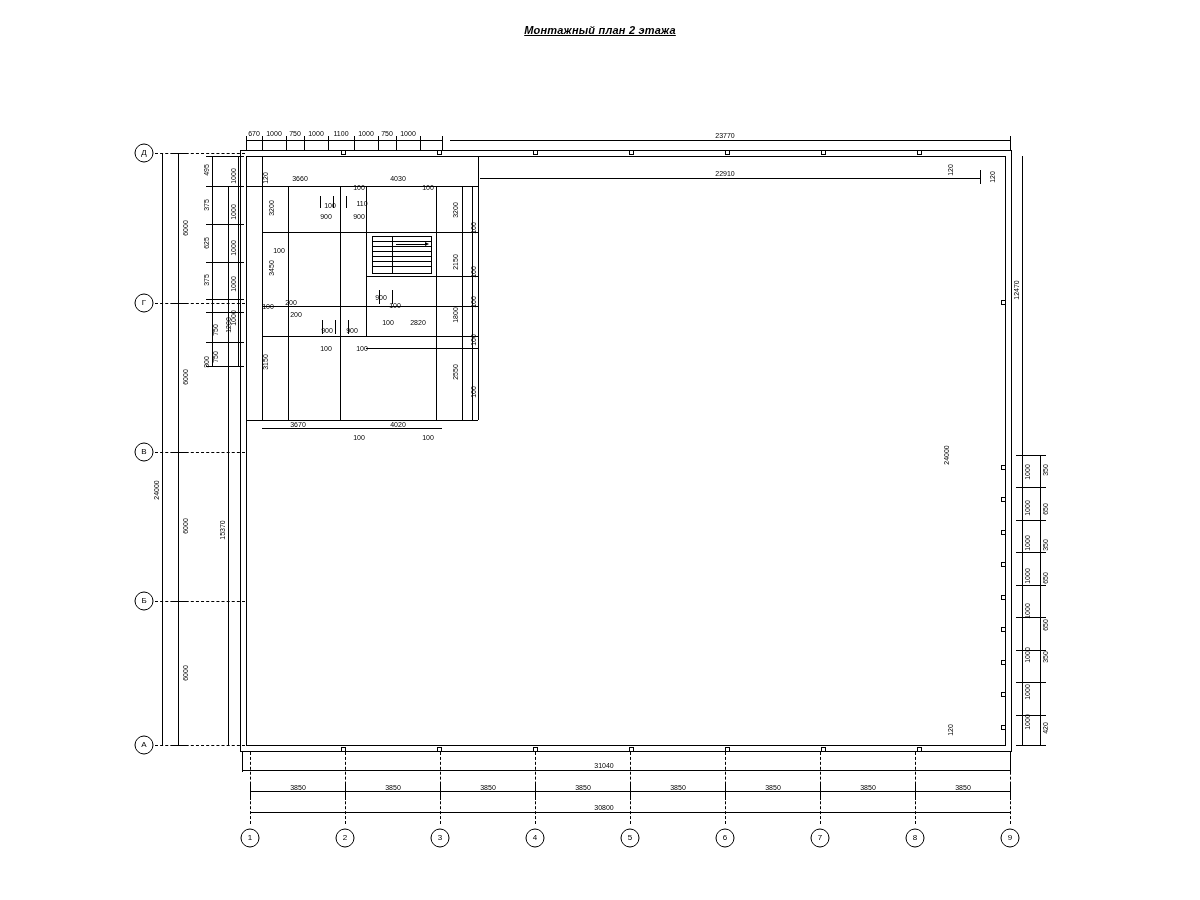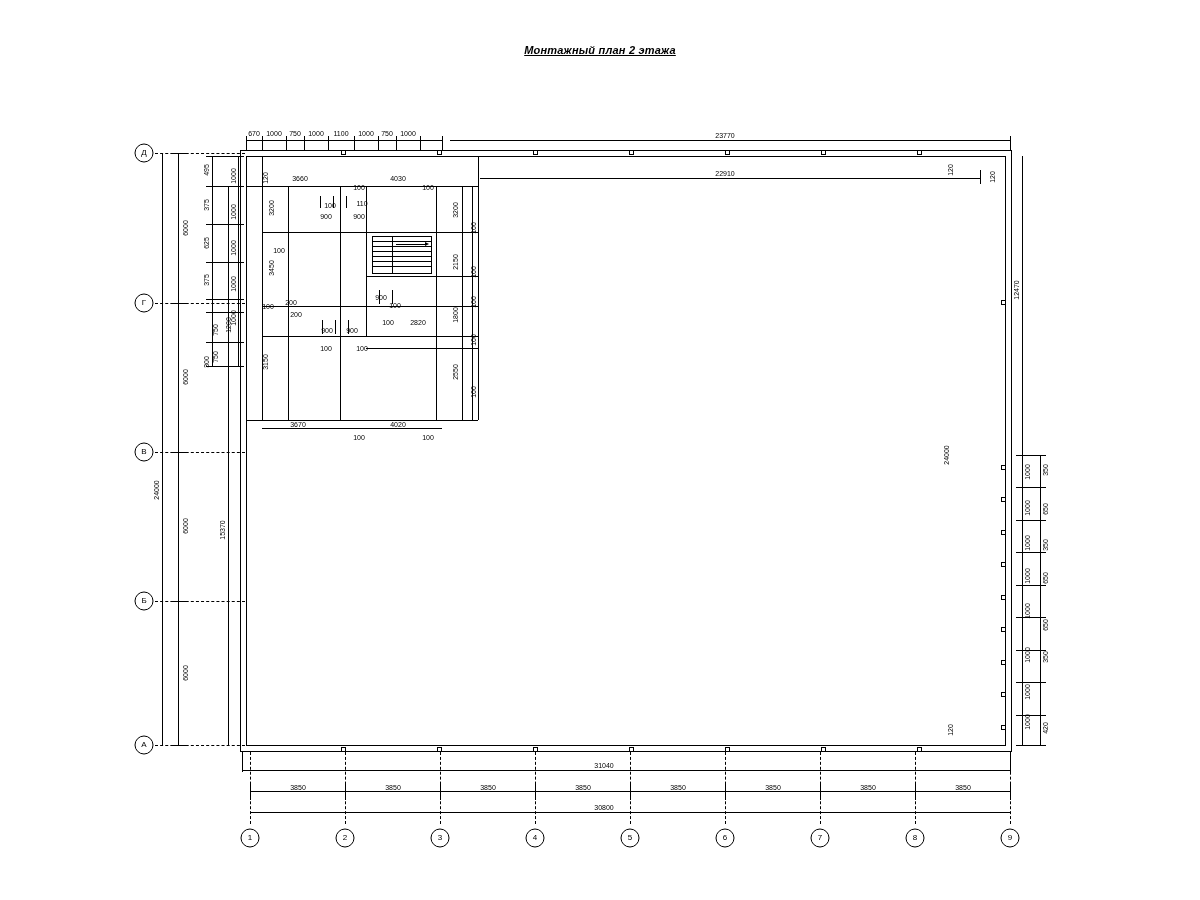--- a/index.html
+++ b/index.html
@@ -4,21 +4,21 @@
 <style>
   html, body { margin:0; padding:0; }
   body {
     width:1200px; height:900px; background:#ffffff;
     font-family:"Liberation Sans", sans-serif;
     color:#000; overflow:hidden;
   }
   #sheet { position:relative; width:1200px; height:900px; }
 
   .title {
-    position:absolute; left:0; top:44px; width:1200px; text-align:center;
+    position:absolute; left:0; top:24px; width:1200px; text-align:center;
     font-size:11px; font-style:italic; font-weight:bold; text-decoration:underline;
     letter-spacing:.2px;
   }
   .ln  { position:absolute; background:#000; }
   .h1  { height:1px; }
   .v1  { width:1px; }
   .wallfill  { position:absolute; background:#ffffff; border:1px solid #000; box-sizing:border-box; }
 
   .dimtxt { position:absolute; font-size:7px; white-space:nowrap; transform:translate(-50%,-50%); }
   .dimtxt.v { transform:translate(-50%,-50%) rotate(-90deg); }

